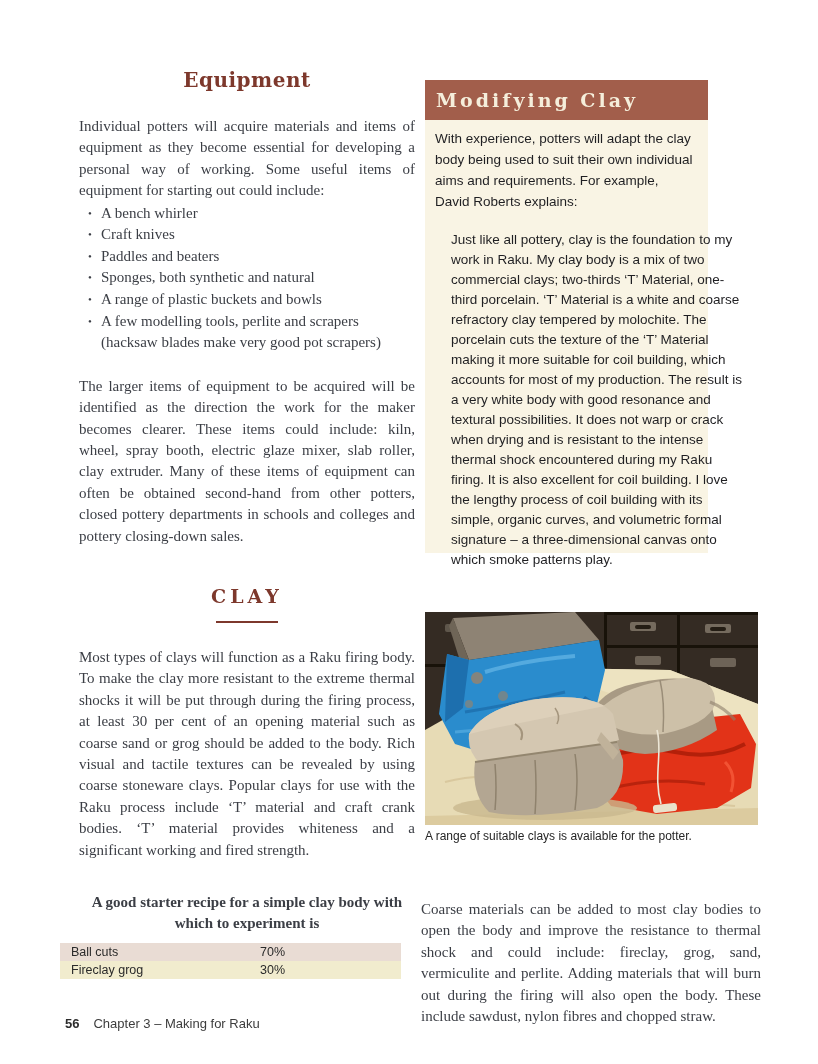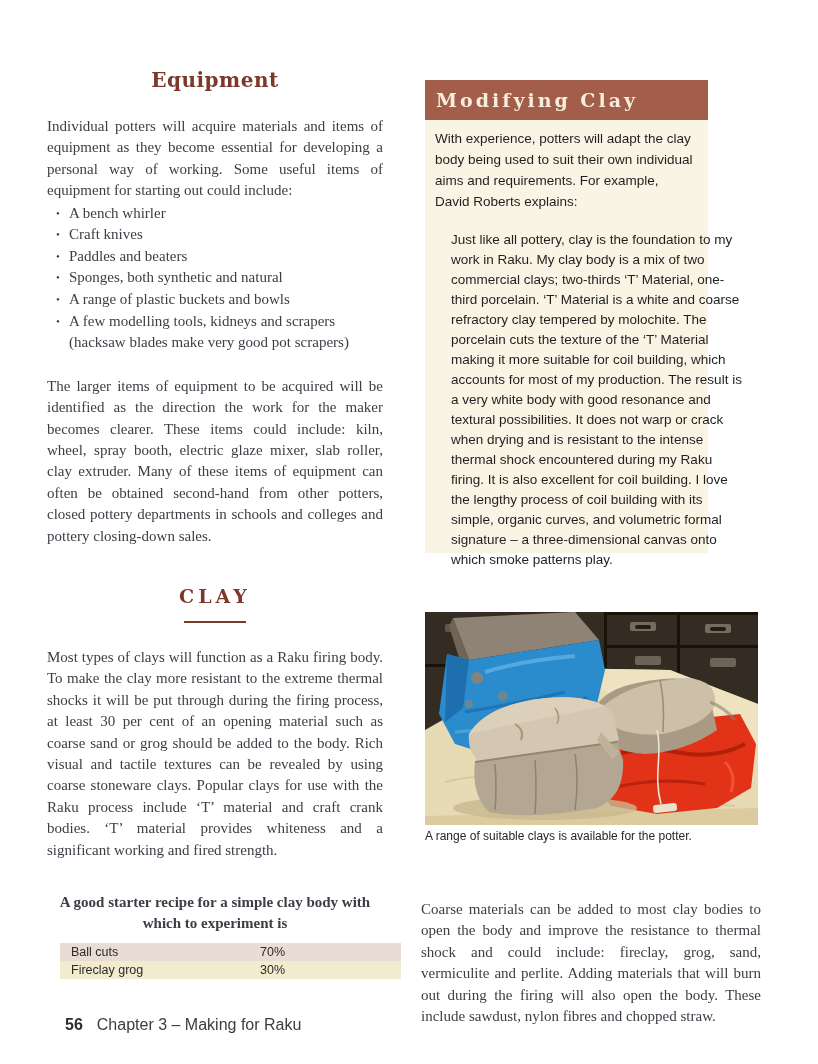--- a/index.html
+++ b/index.html
@@ -2,21 +2,21 @@
 <html><head>
 <meta charset="utf-8">
 <style>
   html,body{margin:0;padding:0;background:#e8e8e8;}
   #page{
     position:relative;width:818px;height:1064px;margin:0 auto;
     background:#ffffff;overflow:hidden;
     font-family:"Liberation Serif",serif;color:#3b3e45;
   }
   
-  .leftcol{position:absolute;left:47px;width:336px;}
+  .leftcol{position:absolute;left:79px;width:336px;}
   #sec-equipment{top:68px;}
   h2.center-head{
     margin:0;text-align:center;color:#7d382c;
     font-family:"DejaVu Serif",serif;font-weight:bold;
     font-size:20px;letter-spacing:0.5px;
   }
   #sec-equipment h2{margin-bottom:24px;}
   p.body{
     margin:0;font-size:15px;line-height:21.4px;text-align:justify;
   }
@@ -32,21 +32,21 @@
   #p-recipe{margin-top:31px;text-align:center;font-weight:bold;}
   
   #recipe-table{position:absolute;left:60px;top:943px;width:341px;
     font-family:"Liberation Sans",sans-serif;font-size:12.5px;color:#2a2a2a;}
   .rrow{display:flex;align-items:center;height:18px;padding-left:11px;}
   .rrow .mat{width:189px;}
   .rrow.row1{background:#e9dcd4;}
   .rrow.row2{background:#f1ecce;}
   
   #footer{position:absolute;left:65px;top:1016px;
-    font-family:"Liberation Sans",sans-serif;font-size:16px;color:#3d3d3d;}
+    font-family:"Liberation Sans",sans-serif;font-size:13px;color:#3d3d3d;}
   #footer .pn{font-weight:bold;margin-right:14px;color:#2c2c2c;}
   
   #sidebar{position:absolute;left:425px;top:80px;width:283px;}
   #sidebar-bar{
     height:40px;background:#a25e4b;display:flex;align-items:center;
     padding-left:11px;box-sizing:border-box;
   }
   #sidebar-bar .t{
     font-family:"DejaVu Serif",serif;font-weight:bold;font-size:19px;
     letter-spacing:3px;color:#f5eedb;
@@ -93,21 +93,21 @@
       <li>
           <span class="blt">•</span>
           <span>Sponges, both synthetic and natural</span>
         </li>
       <li>
           <span class="blt">•</span>
           <span>A range of plastic buckets and bowls</span>
         </li>
       <li>
           <span class="blt">•</span>
-          <span>A few modelling tools, kidneys and scrapers</span>
+          <span>A few modelling tools, perlite and scrapers</span>
         </li>
       <li class="cont"><span>(hacksaw blades make very good pot scrapers)</span></li>
     </ul>
     <p class="body" id="p-larger">The larger items of equipment to be acquired will be identified as the direction the work for the maker becomes clearer. These items could include: kiln, wheel, spray booth, electric glaze mixer, slab roller, clay extruder. Many of these items of equipment can often be obtained second-hand from other potters, closed pottery departments in schools and colleges and pottery closing-down sales.</p>
   </div>
 
   <div class="leftcol" id="sec-clay">
     <h2 class="center-head">CLAY</h2>
     <div id="clay-rule"></div>
     <p class="body" id="p-clay">Most types of clays will function as a Raku firing body. To make the clay more resistant to the extreme thermal shocks it will be put through during the firing process, at least 30 per cent of an opening material such as coarse sand or grog should be added to the body. Rich visual and tactile textures can be revealed by using coarse stoneware clays. Popular clays for use with the Raku process include ‘T’ material and craft crank bodies. ‘T’ material provides whiteness and a significant working and fired strength.</p>

